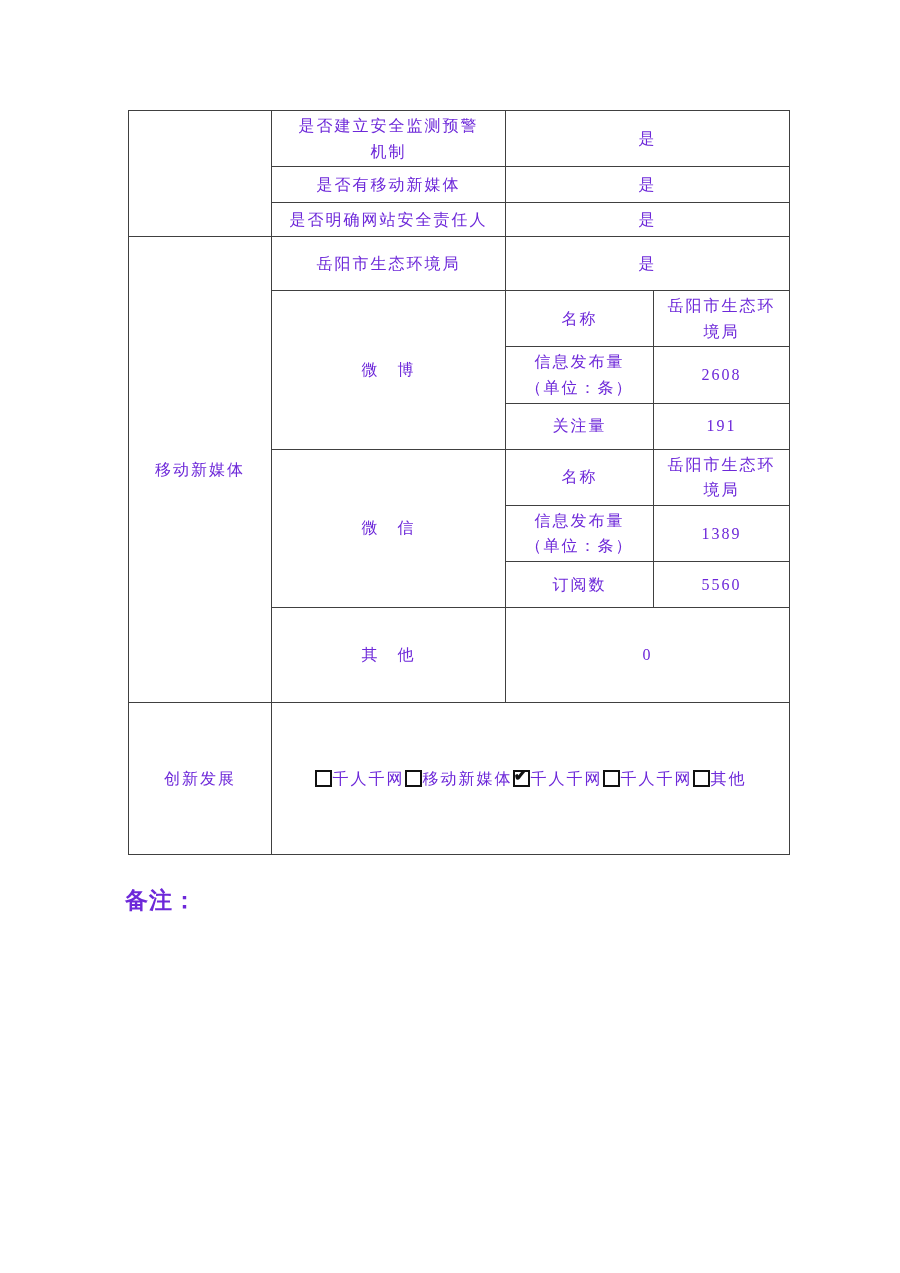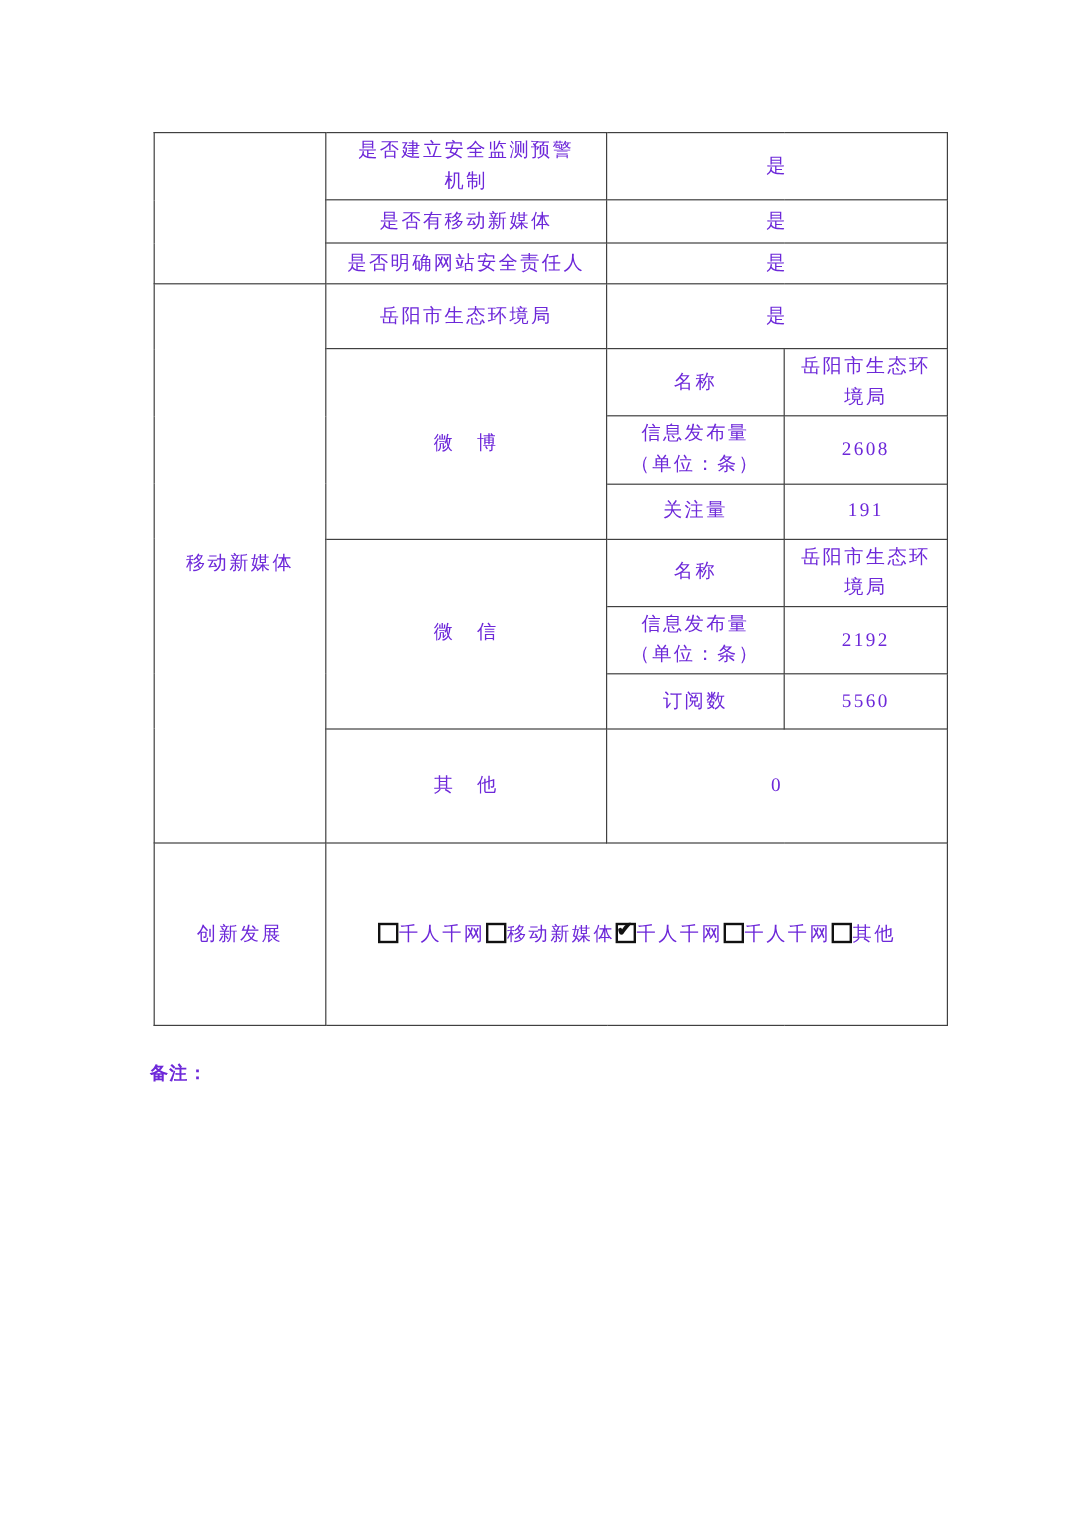--- a/index.html
+++ b/index.html
@@ -11,21 +11,21 @@
         font-size:16px;letter-spacing:2px;line-height:1.6;padding:2px 6px;overflow:hidden;}
   .num{font-size:17px;letter-spacing:1px;}
   .wrap10{display:inline-block;max-width:185px;}
   .wrap5{display:inline-block;max-width:115px;}
   .wrap6{display:inline-block;max-width:112px;}
   td.cb-cell{text-align:left;padding-left:32px;white-space:nowrap;font-size:17px;letter-spacing:1.5px;}
   .cb{display:inline-block;width:17px;height:17px;border:2px solid #111;box-sizing:border-box;
       position:relative;vertical-align:-3px;margin-right:1px;background:#fff;}
   .cb.checked::after{content:"\2714";position:absolute;left:-1px;top:-6px;font-size:17px;
       font-weight:bold;color:#111;letter-spacing:0;line-height:1.2;}
-  .notes{position:absolute;left:125px;top:885px;font-size:15px;font-weight:bold;letter-spacing:1px;}
+  .notes{position:absolute;left:125px;top:885px;font-size:23px;font-weight:bold;letter-spacing:1px;}
   .pageno{position:absolute;left:0;right:0;top:1186px;text-align:center;font-size:19px;}
 </style>
 </head>
 <body>
 
 <div class="page">
 
   <table class="report">
     <colgroup>
       <col style="width:143px">
@@ -79,21 +79,21 @@
       <td rowspan="3">微　信</td>
       <td>名称</td>
       <td>
         <span class="wrap6">岳阳市生态环境局</span>
       </td>
     </tr>
     <tr style="height:54px">
       <td>
         <span class="wrap5">信息发布量（单位：条）</span>
       </td>
-      <td class="num">2192</td>
+      <td class="num">1389</td>
     </tr>
     <tr style="height:46px">
       <td>订阅数</td>
       <td class="num">5560</td>
     </tr>
 
     <tr style="height:95px">
       <td>其　他</td>
       <td colspan="2" class="num">0</td>
     </tr>

